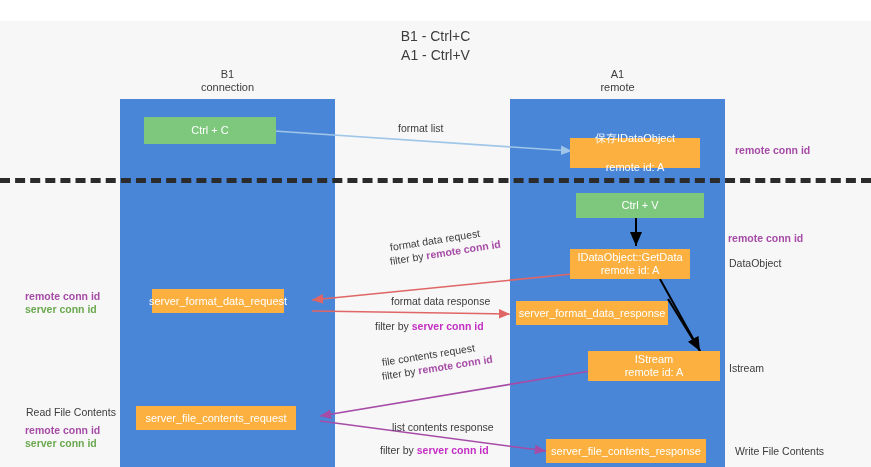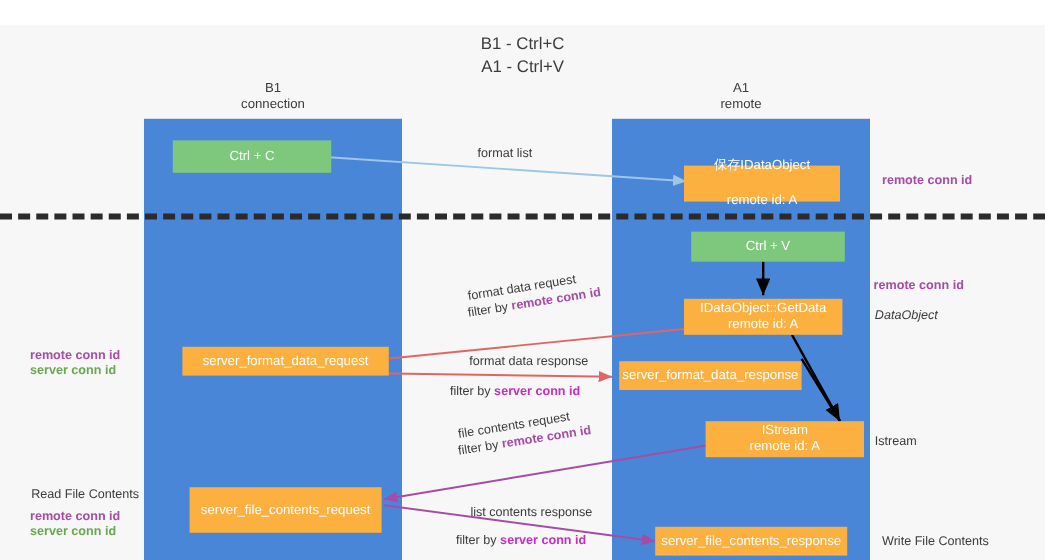--- a/index.html
+++ b/index.html
@@ -156,39 +156,39 @@
 
   <div class="node orange" style="left:570px; top:117px; width:130px; height:30px;gap:16px;">
     <span>保存IDataObject</span>
     <span>remote id: A</span>
   </div>
 
   <div class="node green" style="left:576px; top:172px; width:128px; height:25px;">
     <span>Ctrl + V</span>
   </div>
 
-  <div class="node orange" style="left:570px; top:228px; width:132px; height:30px;">
+  <div class="node orange" style="left:570px; top:228px; width:120px; height:30px;">
     <span>IDataObject::GetData</span>
     <span>remote id: A</span>
   </div>
 
-  <div class="node orange" style="left:152px; top:268px; width:172px; height:24px;">
+  <div class="node orange" style="left:152px; top:268px; width:132px; height:24px;">
     <span>server_format_data_request</span>
   </div>
 
   <div class="node orange" style="left:516px; top:280px; width:152px; height:24px;">
     <span>server_format_data_response</span>
   </div>
 
   <div class="node orange" style="left:588px; top:330px; width:132px; height:30px;">
     <span>IStream</span>
     <span>remote id: A</span>
   </div>
 
-  <div class="node orange" style="left:158px; top:385px; width:160px; height:38px;">
+  <div class="node orange" style="left:136px; top:385px; width:160px; height:24px;">
     <span>server_file_contents_request</span>
   </div>
 
   <div class="node orange" style="left:546px; top:418px; width:160px; height:24px;">
     <span>server_file_contents_response</span>
   </div>
 
   <div class="note" style="left:398px; top:101px;">format list</div>
 
   <div class="note rot-up" style="left:390px; top:220px;">format data request</div>
@@ -206,21 +206,21 @@
     <span>filter by </span><span class="hl-purple">remote conn id</span>
   </div>
 
   <div class="note" style="left:392px; top:400px;">list contents response</div>
   <div class="note" style="left:380px; top:423px;">
     <span>filter by </span><span class="hl-magenta">server conn id</span>
   </div>
 
   <div class="note bold-purple" style="left:735px; top:123px;">remote conn id</div>
   <div class="note bold-purple" style="left:728px; top:211px;">remote conn id</div>
-  <div class="note" style="left:729px; top:236px;font-style:italic;">DataObject</div>
+  <div class="note" style="left:729px; top:236px;">DataObject</div>
   <div class="note" style="left:729px; top:341px;">Istream</div>
   <div class="note" style="left:735px; top:424px;">Write File Contents</div>
 
   <div class="note bold-purple" style="left:25px; top:269px;">remote conn id</div>
   <div class="note bold-green" style="left:25px; top:282px;">server conn id</div>
 
   <div class="note" style="left:26px; top:385px;">Read File Contents</div>
   <div class="note bold-purple" style="left:25px; top:403px;">remote conn id</div>
   <div class="note bold-green" style="left:25px; top:416px;">server conn id</div>
 

